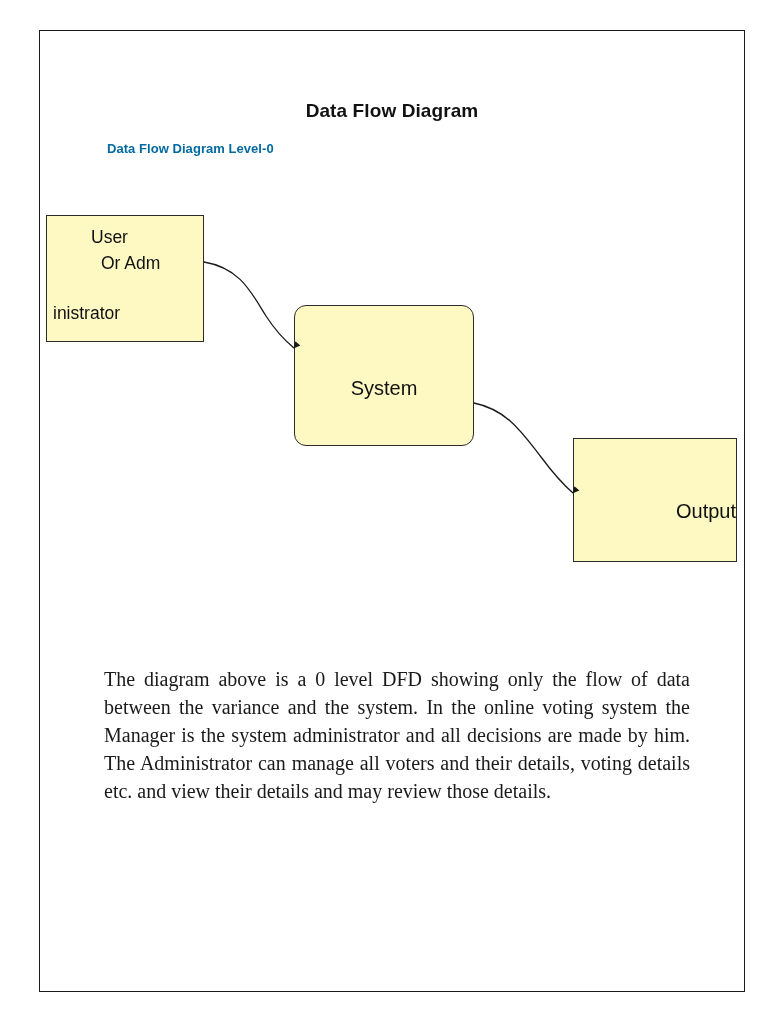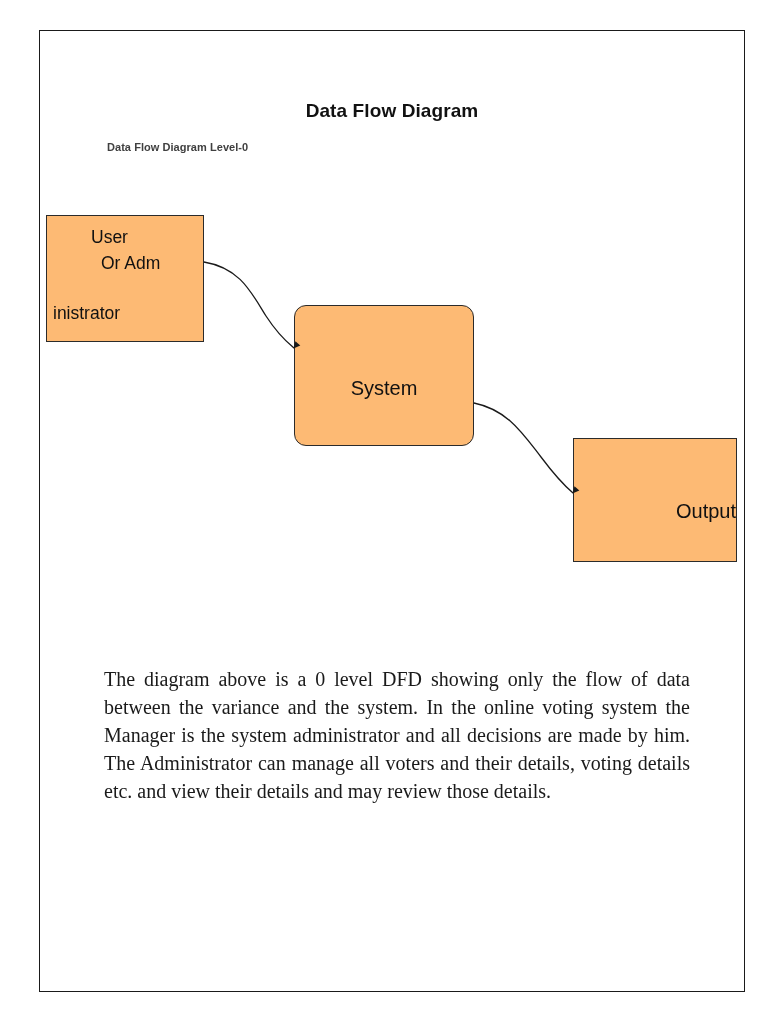--- a/index.html
+++ b/index.html
@@ -46,31 +46,31 @@
     text-align: center;
     font-size: 19px;
     font-weight: 700;
     letter-spacing: 0.1px;
     color: #111111;
   }
   .doc-subtitle {
     position: absolute;
     left: 99px;
     top: 141px;
-    font-size: 11px;
+    font-size: 13px;
     font-weight: 700;
-    color: #404040;
+    color: #0369a1;
     letter-spacing: 0.05px;
   }
 
   
   .node {
     position: absolute;
     box-sizing: border-box;
-    background: #fdba74;
+    background: #fef9c3;
     border: 1.3px solid #2b2b2b;
   }
 
   .node-user {
     left: 38px;
     top: 215px;
     width: 158px;
     height: 127px;
   }
   

